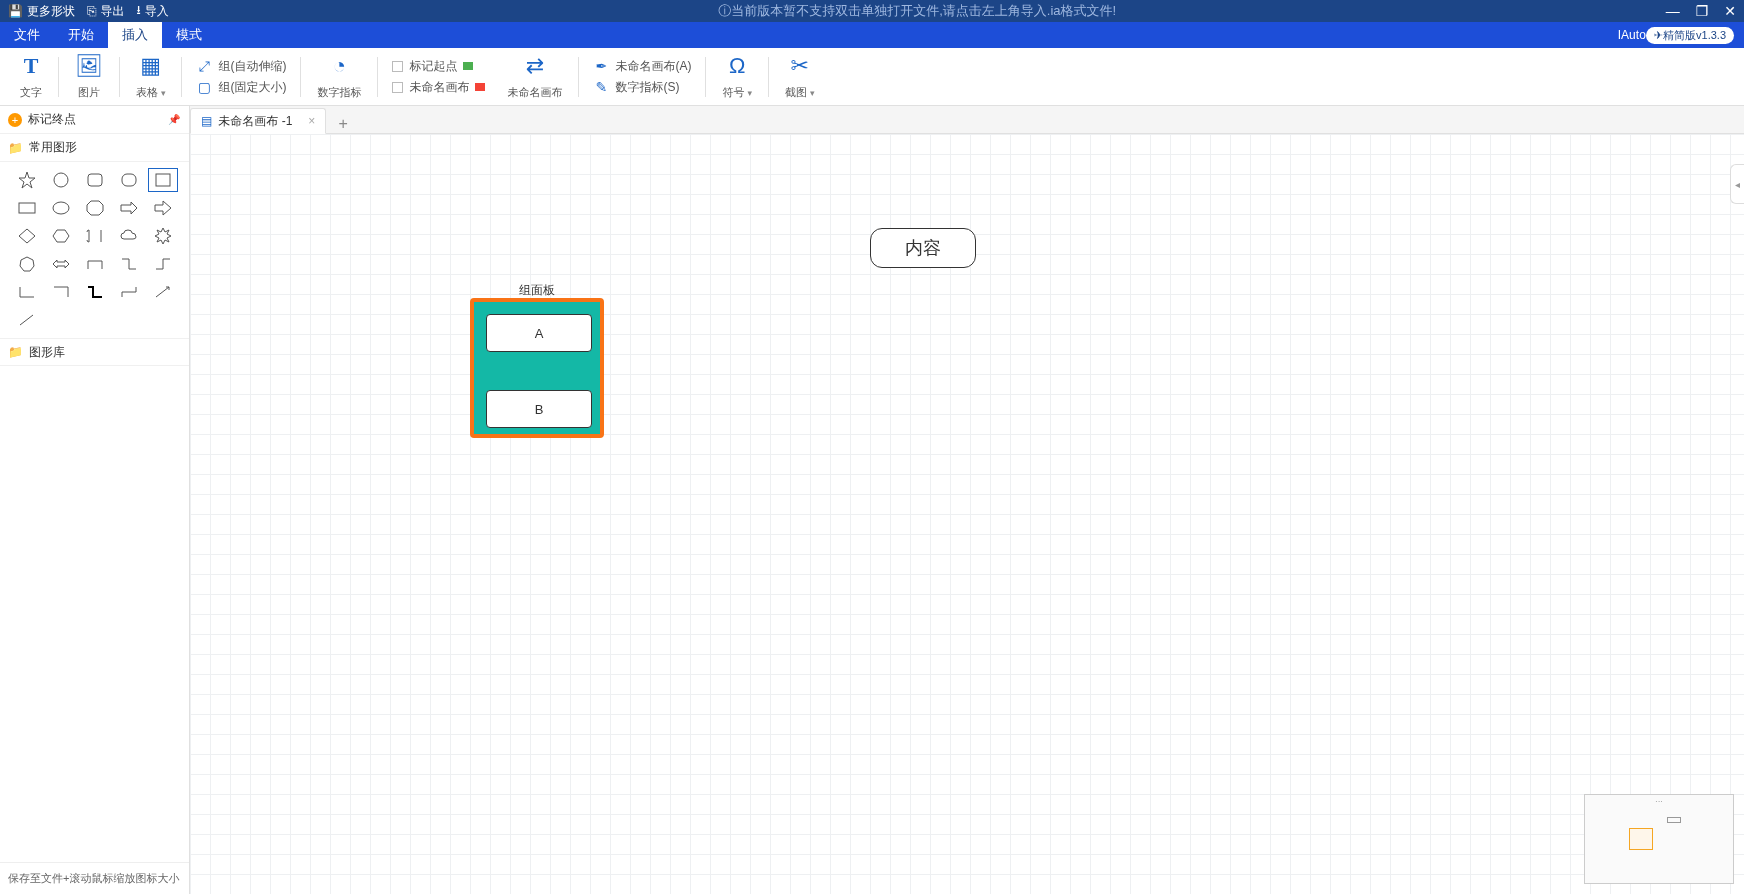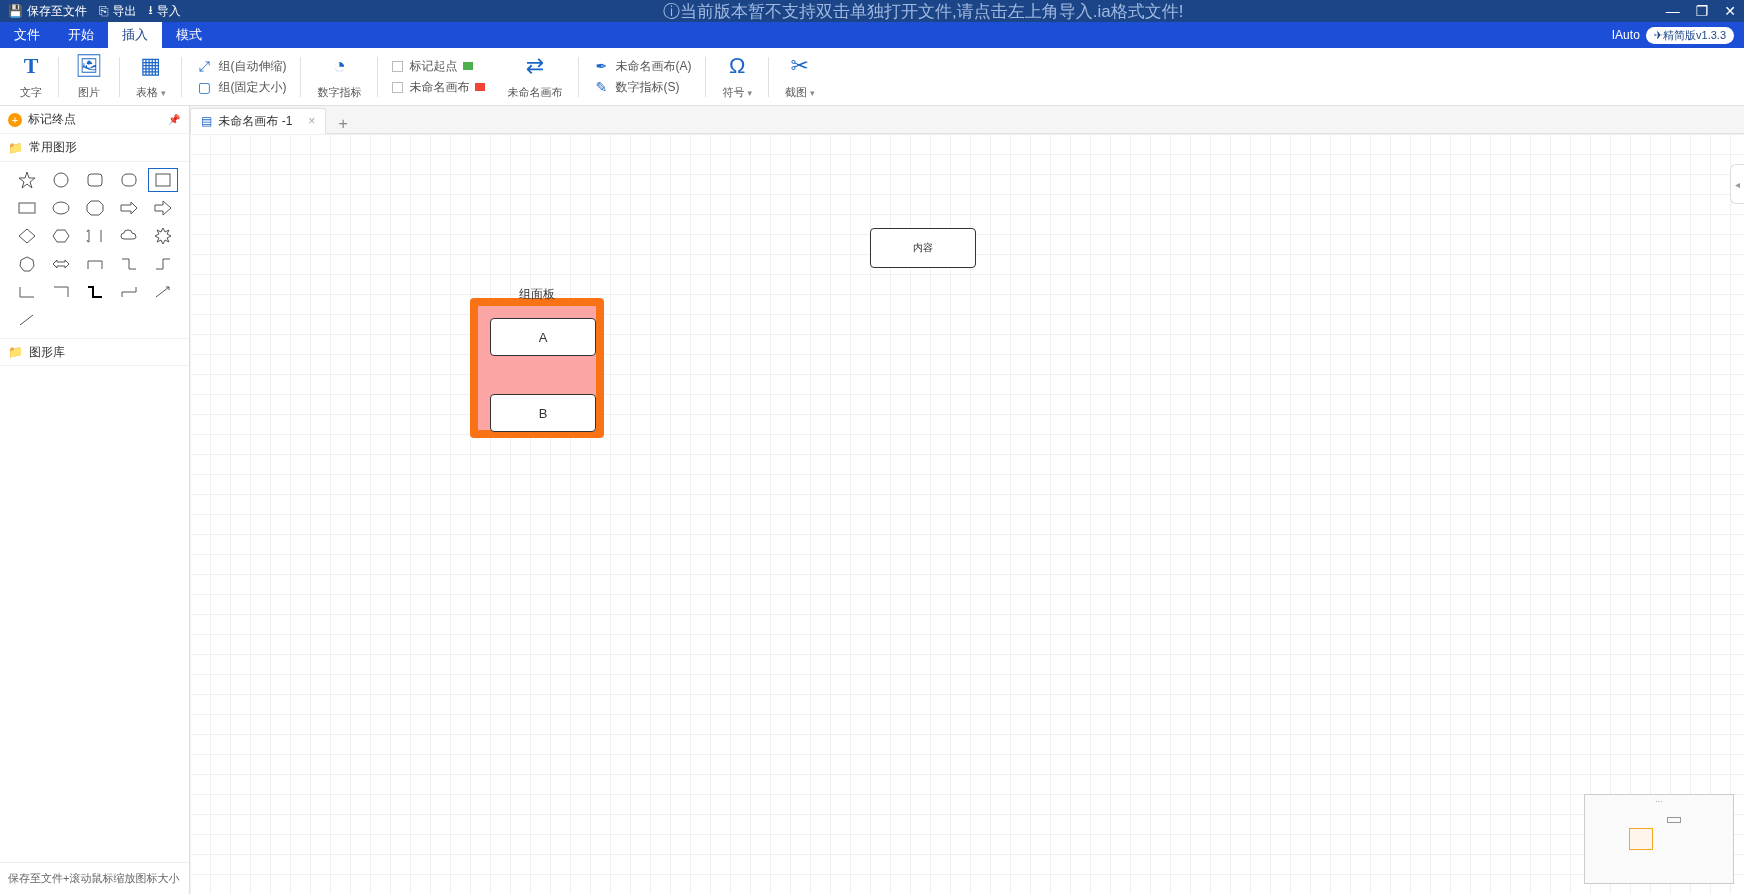--- a/index.html
+++ b/index.html
@@ -1,27 +1,27 @@
 <!DOCTYPE html>
 <html><head>
 <meta charset="utf-8">
 <style>
 *{margin:0;padding:0;box-sizing:border-box;font-family:"Microsoft YaHei",Arial,sans-serif}
 body{width:1744px;height:894px;overflow:hidden;background:#fff;font-size:12px;color:#333}
 .titlebar{height:22px;background:#1c4587;display:flex;align-items:center;padding:0 8px;color:#fff}
 .titlebar .left{display:flex;gap:12px;align-items:center}
 .titlebar .tb-btn{display:flex;align-items:center;gap:4px;cursor:pointer;font-size:12px}
-.titlebar .center{flex:1;text-align:center;color:#9fb8e0;font-size:17px}
+.titlebar .center{flex:1;text-align:center;color:#9fb8e0;font-size:13px}
 .titlebar .right{display:flex;gap:16px;align-items:center}
 .titlebar .win-ctrl{cursor:pointer;font-size:14px}
 .menubar{height:26px;background:#1d4ed8;display:flex;align-items:center;color:#fff}
 .menubar .menu-item{padding:0 14px;height:26px;line-height:26px;cursor:pointer;font-size:13px}
 .menubar .menu-item.active{background:#fff;color:#1c4587}
 .menubar .spacer{flex:1}
-.menubar .brand{padding-right:10px;display:flex;align-items:center;gap:6px}
+.menubar .brand{padding-right:10px;display:flex;align-items:center;}
 .menubar .ver-pill{background:#fff;color:#1c4587;border-radius:10px;padding:1px 8px;font-size:11px}
 .ribbon{height:58px;background:#fff;border-bottom:1px solid #e0e0e0;display:flex;align-items:center;padding:0 8px}
 .rgroup{display:flex;flex-direction:column;align-items:center;justify-content:center;padding:0 12px;height:100%;cursor:pointer}
 .rgroup.big .icon{font-size:22px;color:#1c66c7;height:26px;display:flex;align-items:center}
 .rgroup.big .lbl{font-size:11px;color:#555;margin-top:6px}
 .rsep{width:1px;height:40px;background:#e0e0e0;margin:0 4px}
 .rstack{display:flex;flex-direction:column;gap:4px;padding:0 10px;justify-content:center;height:100%}
 .rline{display:flex;align-items:center;gap:6px;font-size:12px;color:#555;cursor:pointer}
 .rline .ic{color:#1c66c7;font-size:14px;width:16px;text-align:center}
 .chk{width:11px;height:11px;border:1px solid #bbb;display:inline-block}
@@ -40,39 +40,39 @@
 .shape-cell svg{stroke:#555;fill:none;stroke-width:1}
 .side-tip{margin-top:auto;font-size:11px;color:#666;padding:8px;border-top:1px solid #eee}
 .main{flex:1;display:flex;flex-direction:column;position:relative}
 .tabs{height:28px;display:flex;align-items:flex-end;background:#f5f5f5;border-bottom:1px solid #e0e0e0}
 .tab{height:26px;display:flex;align-items:center;padding:0 10px;gap:6px;background:#fff;border:1px solid #e0e0e0;border-bottom:1px solid #fff;margin-bottom:-1px;border-radius:3px 3px 0 0;font-size:12px;cursor:pointer}
 .tab .tic{color:#1c66c7}
 .tab .close{color:#aaa;margin-left:10px;cursor:pointer}
 .tabs .add{padding:0 12px;color:#888;cursor:pointer;font-size:16px}
 .canvas{flex:1;position:relative;overflow:hidden;background:#fff}
 .grid-bg{position:absolute;inset:0;background-image:linear-gradient(#eef0f2 1px,transparent 1px),linear-gradient(90deg,#eef0f2 1px,transparent 1px);background-size:20px 20px}
-.shape-box{position:absolute;border:1px solid #333;border-radius:4px;background:#fff;display:flex;align-items:center;justify-content:center;font-size:10px}
-.group-panel{position:absolute;border:8px solid #f97316;background:#fca5a5;border-radius:4px}
+.shape-box{position:absolute;border:1px solid #333;border-radius:12px;background:#fff;display:flex;align-items:center;justify-content:center;font-size:18px}
+.group-panel{position:absolute;border:4px solid #f97316;background:#14b8a6;border-radius:4px}
 .group-title{position:absolute;top:-20px;left:0;right:0;text-align:center;font-size:12px;color:#333}
 .inner-box{position:absolute;border:1.5px solid #333;border-radius:4px;background:#fff;display:flex;align-items:center;justify-content:center;font-size:13px}
 .minimap{position:absolute;right:10px;bottom:10px;width:150px;height:90px;border:1px solid #ccc;background:#fafafa}
 .minimap .mm-grp{position:absolute;left:44px;top:33px;width:24px;height:22px;border:1px solid #f5a623;background:#fef6ea}
 .minimap .mm-bx{position:absolute;left:82px;top:22px;width:14px;height:6px;border:1px solid #999}
 .minimap .mm-lbl{position:absolute;top:2px;left:0;right:0;text-align:center;font-size:8px;color:#999}
 .right-pull{position:absolute;right:0;top:30px;width:14px;height:40px;background:#fff;border:1px solid #ddd;border-right:none;border-radius:6px 0 0 6px;display:flex;align-items:center;justify-content:center;color:#999;font-size:10px;cursor:pointer}
 .pin{position:absolute;font-size:10px;color:#1c66c7;cursor:pointer}
 </style>
 </head>
 <body>
 
 <div class="titlebar">
   <div class="left">
     <span class="tb-btn">
         <span>💾</span>
-        <span>保存至文件</span>
+        <span>更多形状</span>
       </span>
     <span class="tb-btn">
         <span>⎘</span>
         <span>导出</span>
       </span>
     <span class="tb-btn">
         <span>⭳</span>
         <span>导入</span>
       </span>
   </div>

